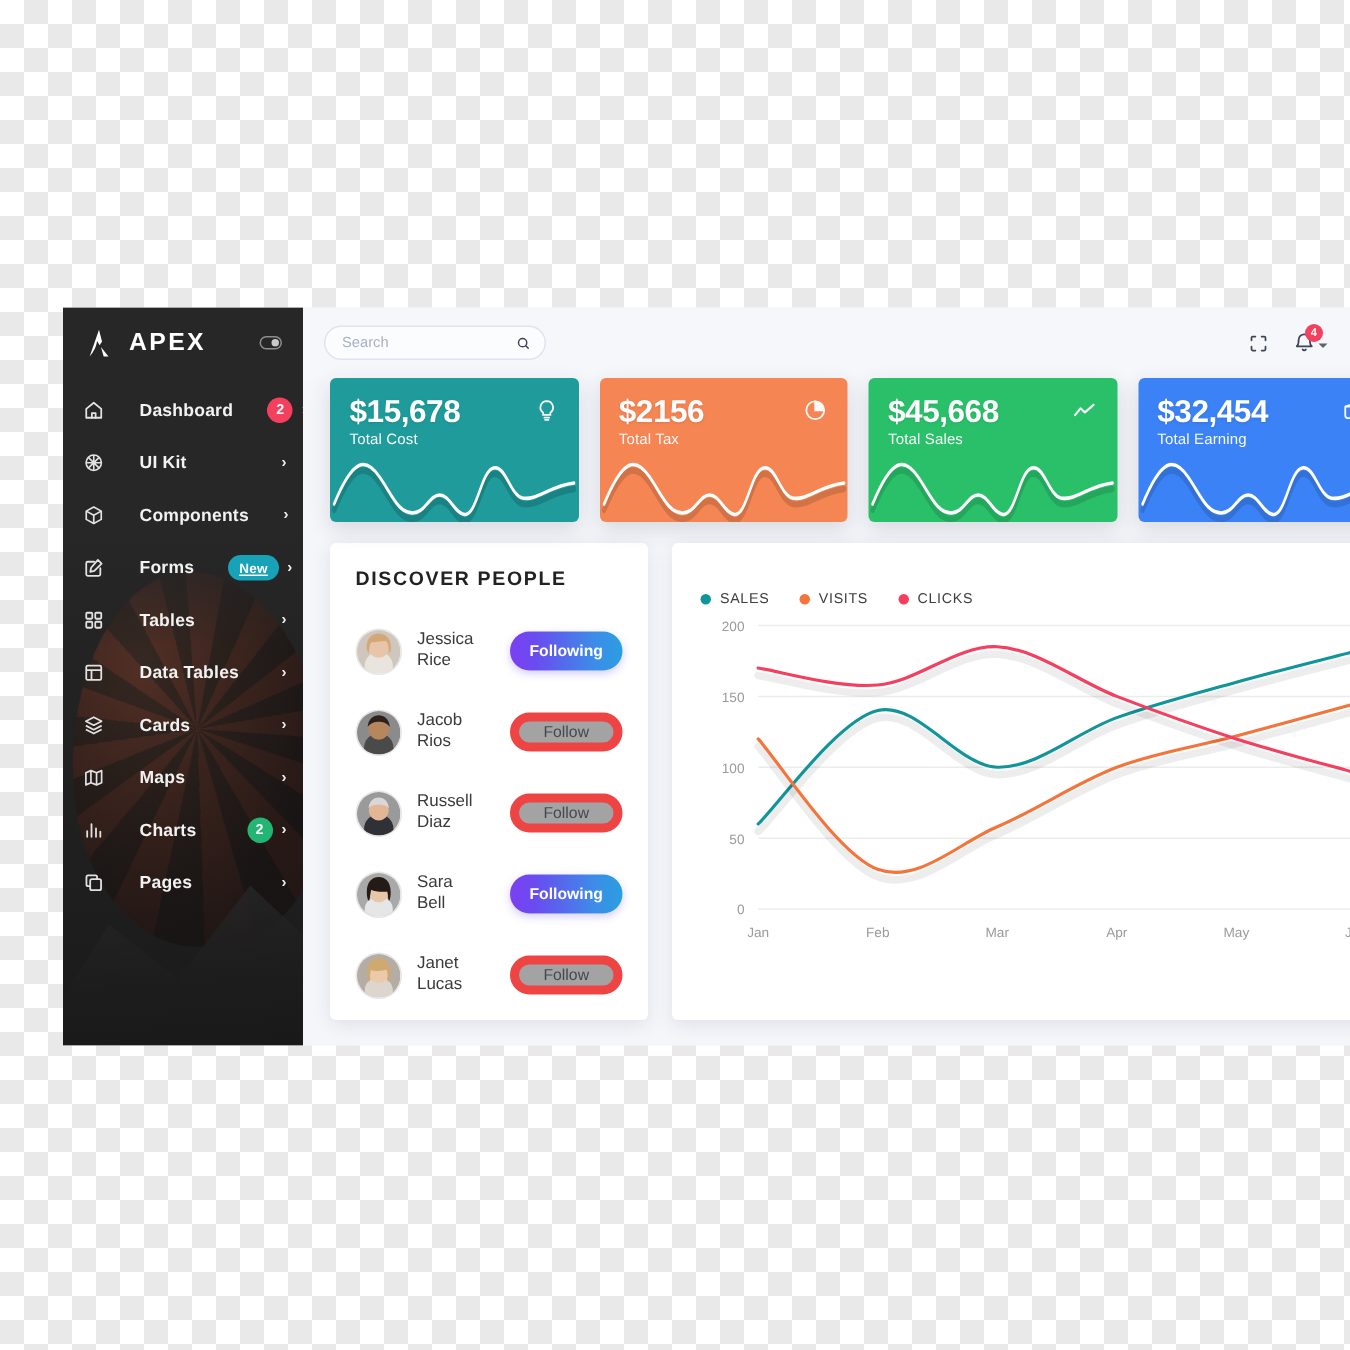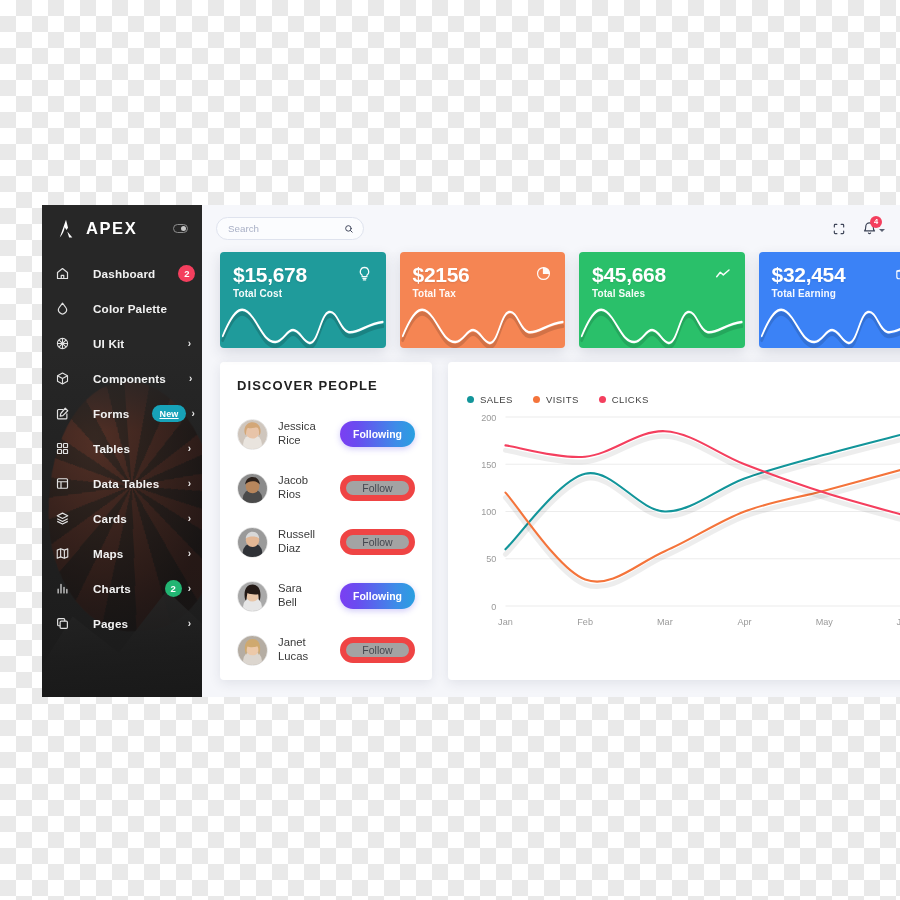--- a/index.html
+++ b/index.html
@@ -202,21 +202,21 @@
     padding: 12px 13px 0 13px;
     box-shadow: 0 5px 14px rgba(40,50,80,.14);
     cursor: pointer;
   }
   .stat .val {
     color: #fff; font-size: 21px; font-weight: 700; letter-spacing: -.3px;
     line-height: 1.05;
     text-shadow: 0 1px 2px rgba(0,0,0,.10);
   }
   .stat .lbl {
-    color: rgba(255,255,255,.95); font-size: 10px; font-weight: 700;
+    color: rgba(255,255,255,.95); font-size: 10px; font-weight: 400;
     margin-top: 2px; letter-spacing: .1px;
   }
   .stat .cico {
     position: absolute; right: 13px; top: 13px;
     color: #fff; opacity: .96;
   }
   .stat .cico svg { display: block; }
   .stat .spark {
     position: absolute; left: 0; right: 0; bottom: 0; height: 56px;
   }
@@ -337,31 +337,20 @@
               <path d="M10 20v-5h4v5"></path>
             </svg>
           </span>
         <span class="nav-label">Dashboard</span>
         <span class="nav-right">
           <span class="badge" style="background:#f43f5e">2</span>
           <span class="chev">›</span>
         </span>
       </div>
 
-      <div class="nav-item">
-        <span class="nav-icon">
-            <svg viewBox="0 0 24 24" fill="none" stroke="currentColor" stroke-width="1.9" stroke-linecap="round" stroke-linejoin="round">
-              <path d="M12 3.5 6.8 10.4a6.4 6.4 0 1 0 10.4 0z"></path>
-            </svg>
-          </span>
-        <span class="nav-label">Color Palette</span>
-        <span class="nav-right">
-            <span class="chev"></span>
-          </span>
-      </div>
 
       <div class="nav-item">
         <span class="nav-icon">
             <svg viewBox="0 0 24 24" fill="none" stroke="currentColor" stroke-width="1.7">
               <circle cx="12" cy="12" r="8.2"></circle>
               <path d="M12 3.8v16.4M3.8 12h16.4M6.5 6.5l11 11M17.5 6.5l-11 11"></path>
             </svg>
           </span>
         <span class="nav-label">UI Kit</span>
         <span class="nav-right">

